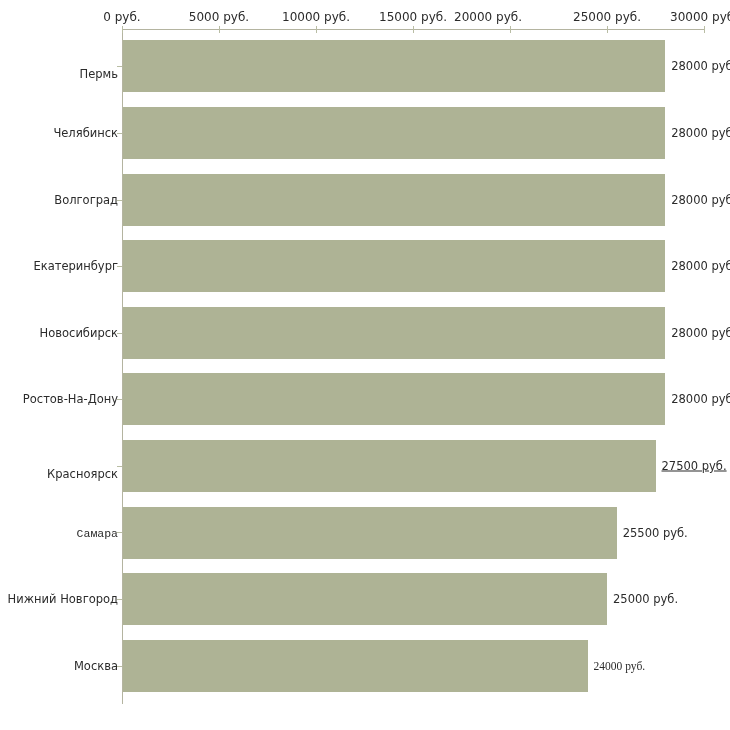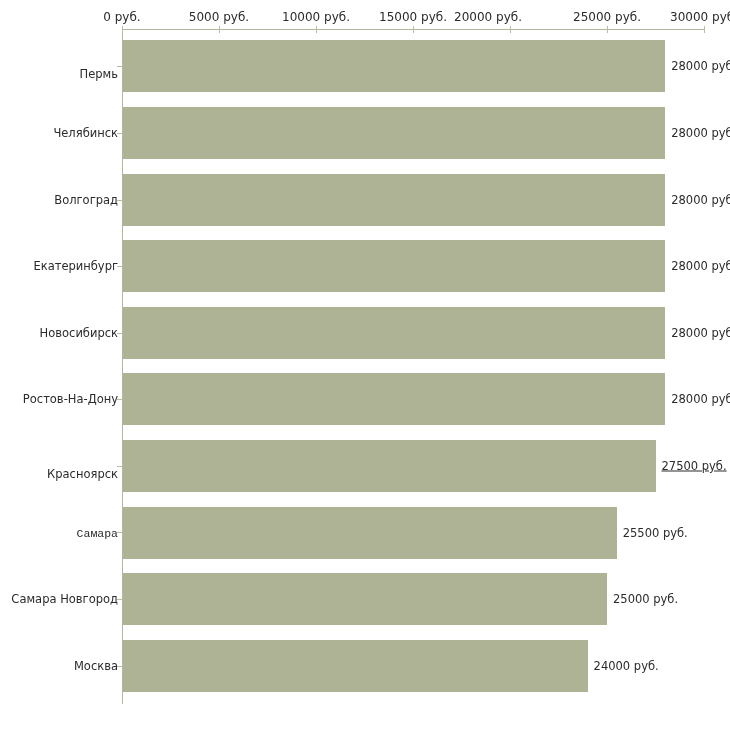--- a/index.html
+++ b/index.html
@@ -127,21 +127,21 @@
       <div class="y-tick-label" style="top: 266.1px;">Екатеринбург</div>
       <div class="y-tick" style="top: 333px;"></div>
       <div class="y-tick-label" style="top: 333px;">Новосибирск</div>
       <div class="y-tick" style="top: 399px;"></div>
       <div class="y-tick-label" style="top: 399.3px; text-align: right;">Ростов-На-Дону</div>
       <div class="y-tick" style="top: 466px;"></div>
       <div class="y-tick-label" style="top: 465.9px; margin-top: 8px;">Красноярск</div>
       <div class="y-tick" style="top: 532px;"></div>
       <div class="y-tick-label" style="top: 532.5px; font-family: Liberation Mono, monospace;">Самара</div>
       <div class="y-tick" style="top: 599px;"></div>
-      <div class="y-tick-label" style="top: 599.1px;">Самара Новгород</div>
+      <div class="y-tick-label" style="top: 599.1px;">Нижний Новгород</div>
       <div class="y-tick" style="top: 666px;"></div>
       <div class="y-tick-label" style="top: 665.7px;">Москва</div>
     </div>
 
   <div id="bars-group">
       <div class="bar" title="Пермь — 28000 руб." style="top: 40.3px; height: 52px; width: 542.2px; background: rgb(174, 179, 149);"></div>
       <div class="bar-value" style="left: 671.2px; top: 66.3px;">28000 руб.</div>
       <div class="bar" title="Челябинск — 28000 руб." style="top: 106.9px; height: 52px; width: 542.2px; background: rgb(174, 179, 149);"></div>
       <div class="bar-value" style="left: 671.2px; top: 132.9px;">28000 руб.</div>
       <div class="bar" title="Волгоград — 28000 руб." style="top: 173.5px; height: 52px; width: 542.2px; background: rgb(174, 179, 149);"></div>
@@ -152,16 +152,16 @@
       <div class="bar-value" style="left: 671.2px; top: 332.7px;">28000 руб.</div>
       <div class="bar" title="Ростов-На-Дону — 28000 руб." style="top: 373.3px; height: 52px; width: 542.2px; background: rgb(174, 179, 149);"></div>
       <div class="bar-value" style="left: 671.2px; top: 399.3px;">28000 руб.</div>
       <div class="bar" title="Красноярск — 27500 руб." style="top: 439.9px; height: 52px; width: 532.5px; background: rgb(174, 179, 149);"></div>
       <div class="bar-value" style="left: 661.5px; top: 465.9px; text-decoration: underline;">27500 руб.</div>
       <div class="bar" title="Самара — 25500 руб." style="top: 506.5px; height: 52px; width: 493.7px; background: rgb(174, 179, 149);"></div>
       <div class="bar-value" style="left: 622.7px; top: 532.5px;">25500 руб.</div>
       <div class="bar" title="Нижний Новгород — 25000 руб." style="top: 573.1px; height: 52px; width: 484px; background: rgb(174, 179, 149);"></div>
       <div class="bar-value" style="left: 613px; top: 599.1px;">25000 руб.</div>
       <div class="bar" title="Москва — 24000 руб." style="top: 639.7px; height: 52px; width: 464.6px; background: rgb(174, 179, 149);"></div>
-      <div class="bar-value" style="left: 593.6px; top: 665.7px;">24000 руб.</div>
+      <div class="bar-value" style="left: 593.6px; top: 665.7px; font-family: Liberation Serif, serif;">24000 руб.</div>
     </div>
 
 </div>
 
 </body></html>

